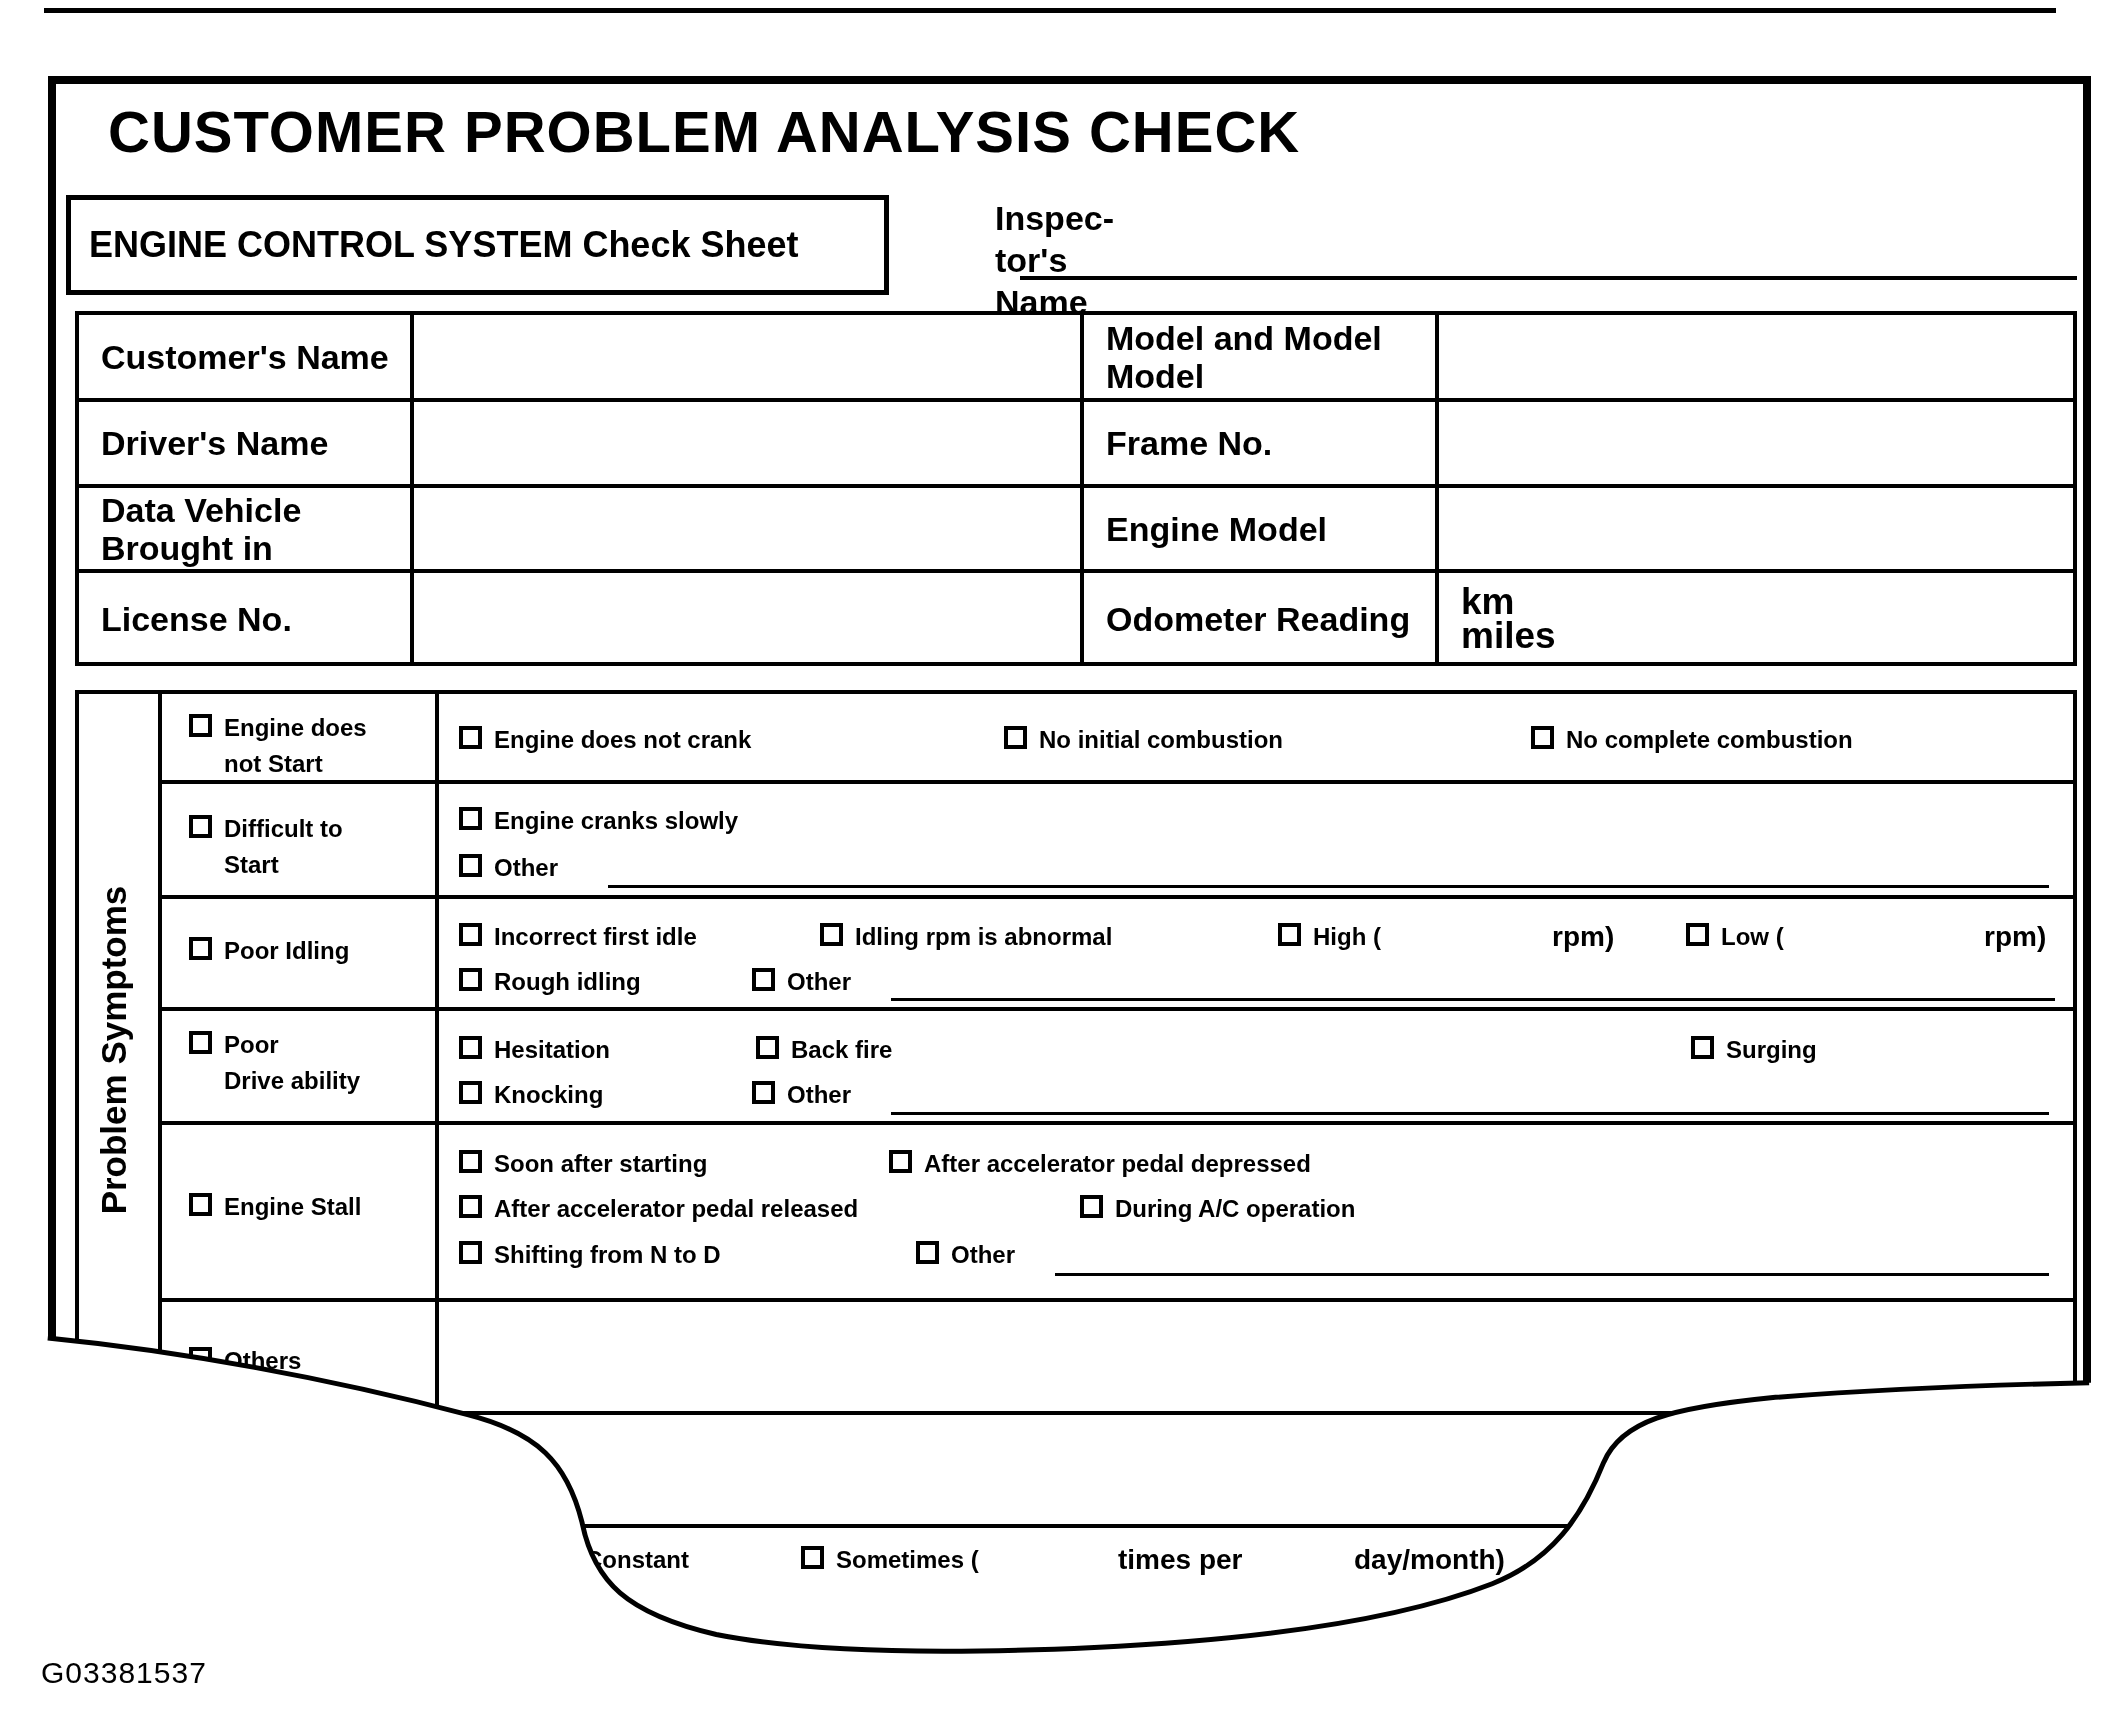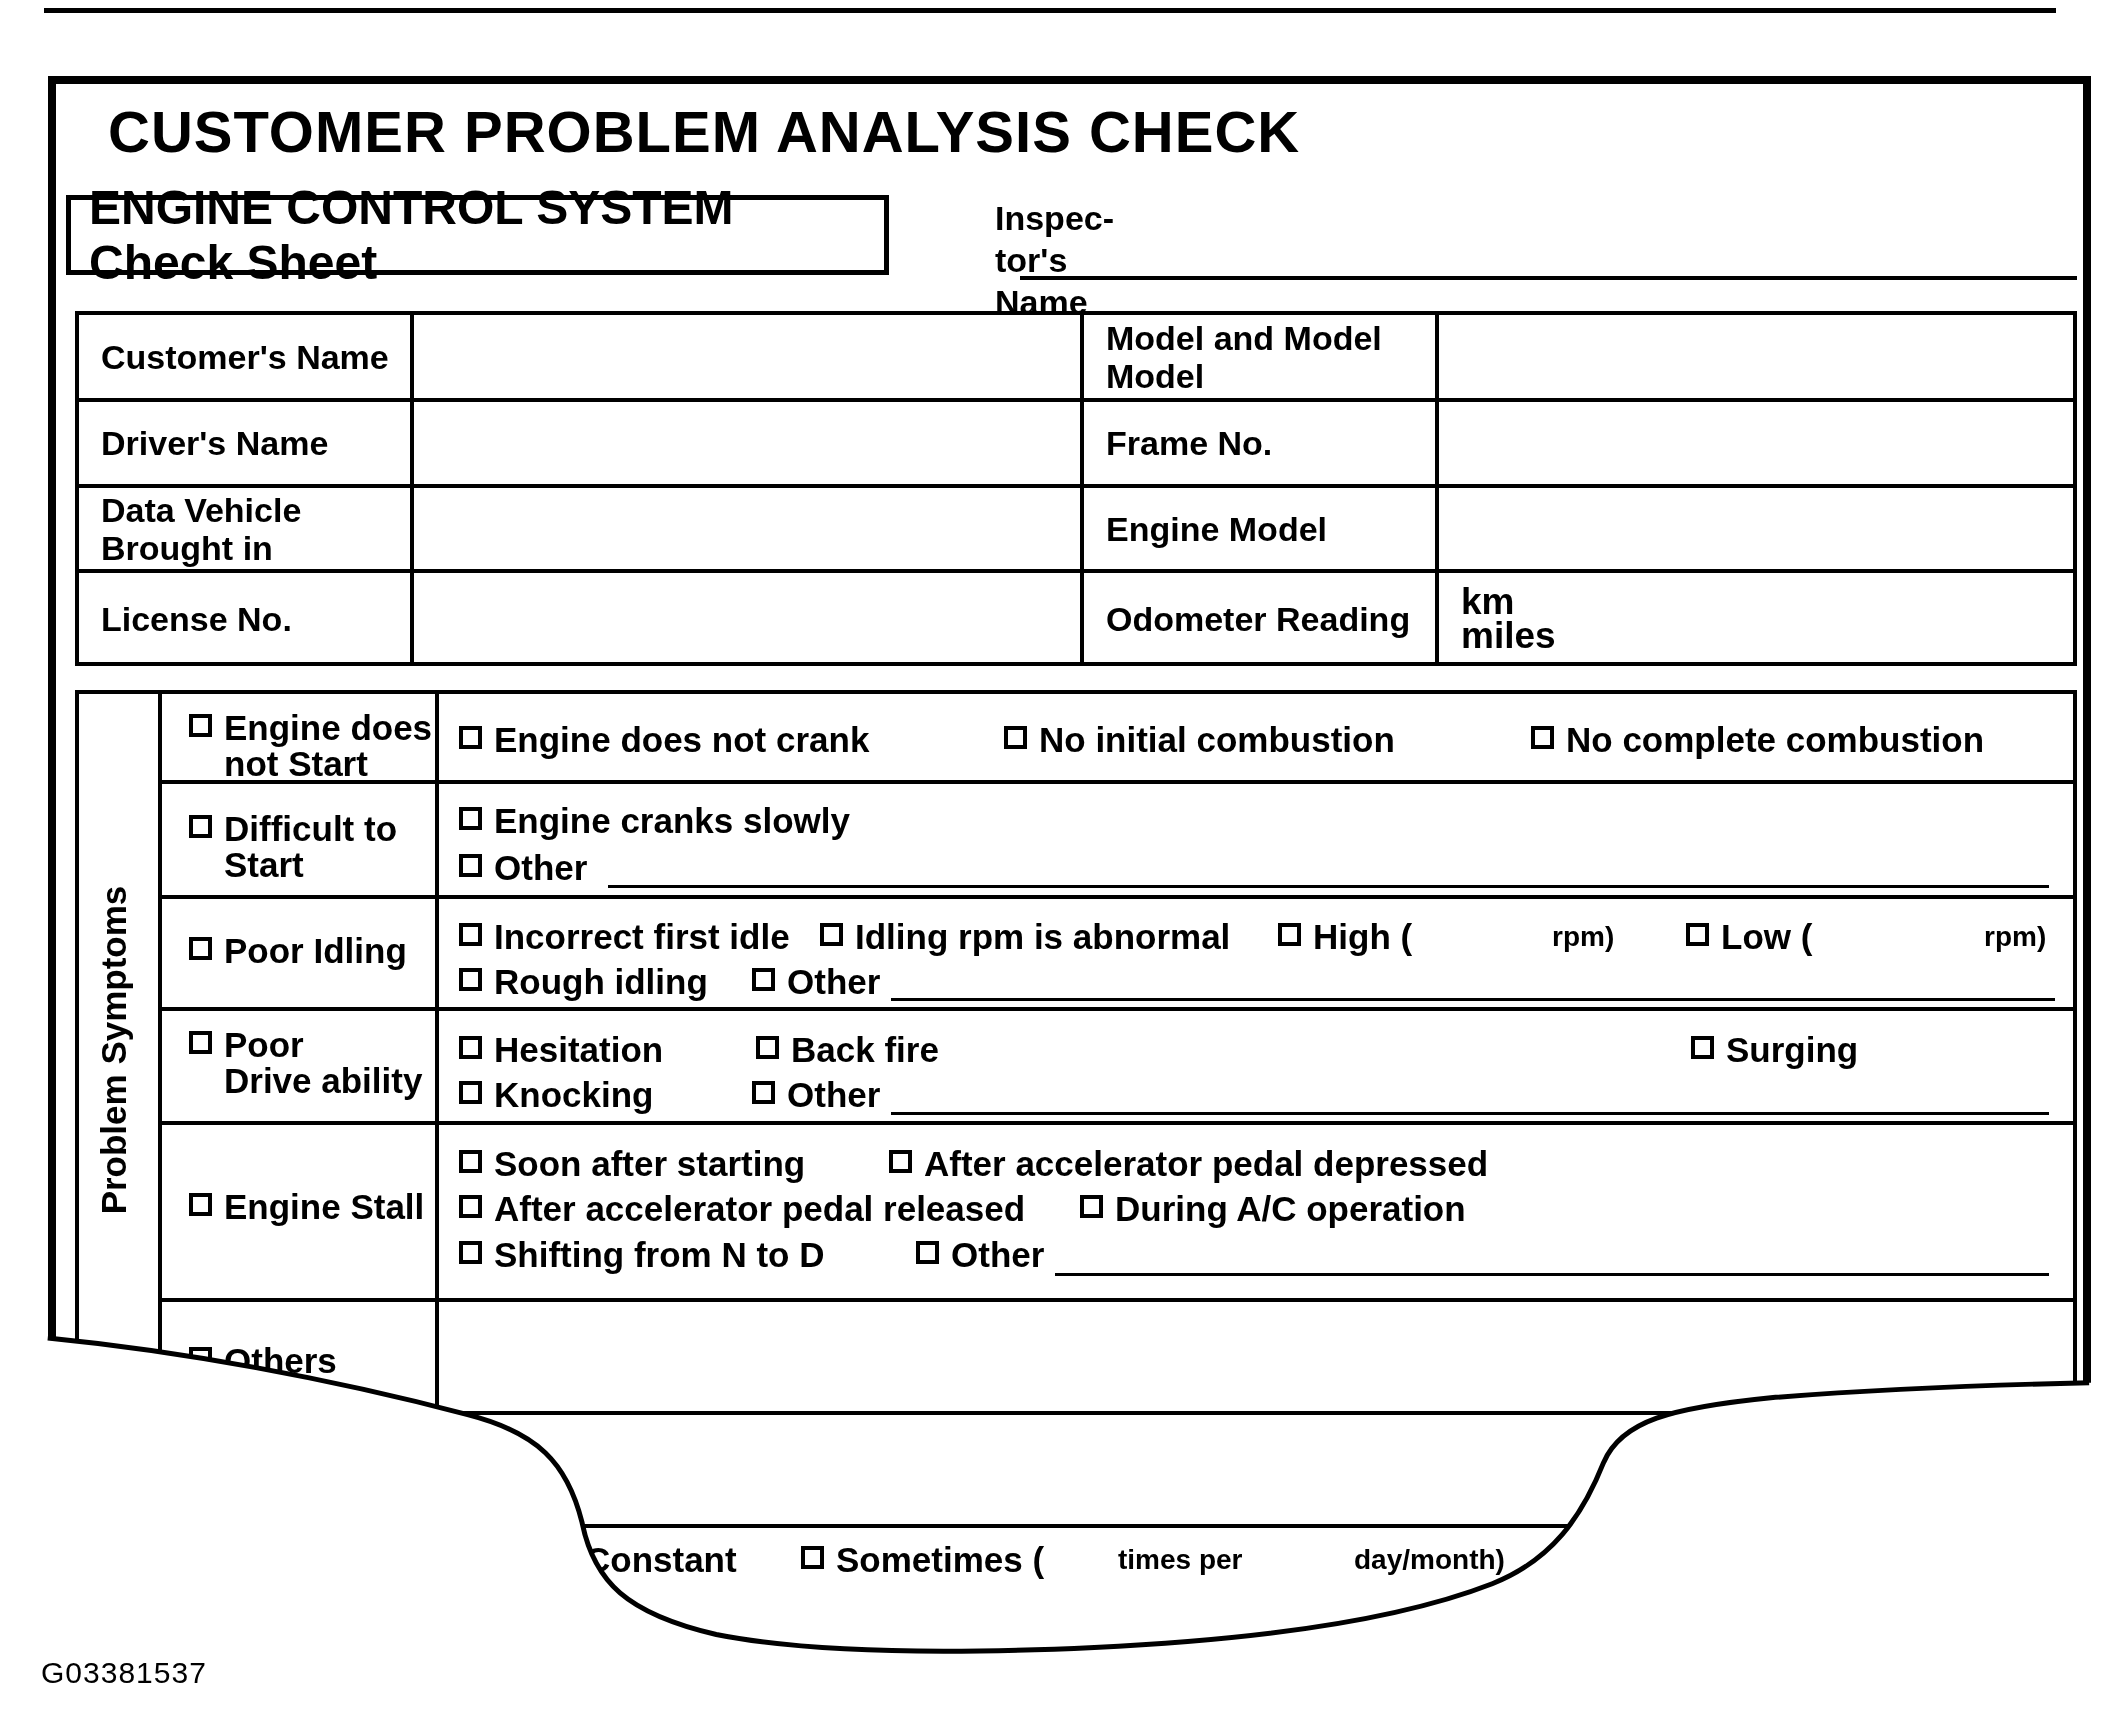--- a/index.html
+++ b/index.html
@@ -5,43 +5,43 @@
   * { margin:0; padding:0; box-sizing:border-box; }
   html,body { background:#fff; }
   .page {
     position:relative; width:2113px; height:1735px; background:#fff;
     font-family:"Liberation Sans", sans-serif; color:#000; overflow:hidden;
   }
   .top-rule { position:absolute; left:44px; top:8px; width:2012px; height:5px; background:#000; }
   .form-frame { position:absolute; left:48px; top:76px; width:2043px; height:1393px;
     border:8px solid #000; border-bottom:none; }
   .title { position:absolute; left:84px; top:98px; font-size:58px; font-weight:bold; letter-spacing:1px;margin-left:24px; }
-  .ecs-box { position:absolute; left:66px; top:195px; width:823px; height:80px; border:5px solid #000;
-    display:flex; align-items:center; padding-left:18px; font-size:48px; font-weight:bold; }
+  .ecs-box { position:absolute; left:66px; top:195px; width:823px; height:100px; border:5px solid #000;
+    display:flex; align-items:center; padding-left:18px; font-size:36px; font-weight:bold; }
   .inspector { position:absolute; left:995px; top:197px; font-size:34px; font-weight:bold; line-height:42px; }
   .inspector-line { position:absolute; left:1020px; top:276px; width:1057px; height:4px; background:#000; }
 
   .info-table { position:absolute; left:75px; top:311px; width:2002px; height:355px; border:4px solid #000;
     display:grid; grid-template-columns:335px 670px 355px 634px; grid-template-rows:87px 86px 85px 91px; }
   .info-table .cell { border-right:4px solid #000; border-bottom:4px solid #000;
     display:flex; flex-direction:column; justify-content:center; padding-left:22px;
     font-size:34px; font-weight:bold; line-height:38px; }
   .info-table .cell.last-col { border-right:none; }
   .info-table .cell.last-row { border-bottom:none; }
   .info-table .unit-cell { align-items:flex-start; padding-right:88px; font-size:37px; line-height:34px; }
 
   .sym-table { position:absolute; left:75px; top:690px; width:2002px; height:863px;
     border:4px solid #000; border-bottom:none; }
   .sym-inner { position:relative; width:100%; height:100%; }
   .vline, .hline, .wline { position:absolute; background:#000; }
   .side-label { position:absolute; left:-222px; top:334px; width:517px; height:44px;
     transform:rotate(-90deg); text-align:center; font-size:35px; font-weight:bold; }
 
   .item { position:absolute; display:flex; align-items:flex-start;
-    font-size:35px; font-weight:bold; line-height:36px; white-space:nowrap; }
+    font-size:24px; font-weight:bold; line-height:36px; white-space:nowrap; }
   .item .ln { display:block; }
   .cb { width:23px; height:23px; border:4px solid #000; background:#fff; display:inline-block;
     flex:none; margin-right:12px; margin-top:4px; }
   .ptxt { position:absolute; font-size:28px; font-weight:bold; line-height:36px; white-space:nowrap; }
   .wline { height:3px; }
 
   .tear { position:absolute; left:0; top:0; z-index:5; pointer-events:none; }
   .figure-id { position:absolute; left:41px; top:1656px; font-size:30px; letter-spacing:1px; z-index:6; }
 </style>
 </head>

